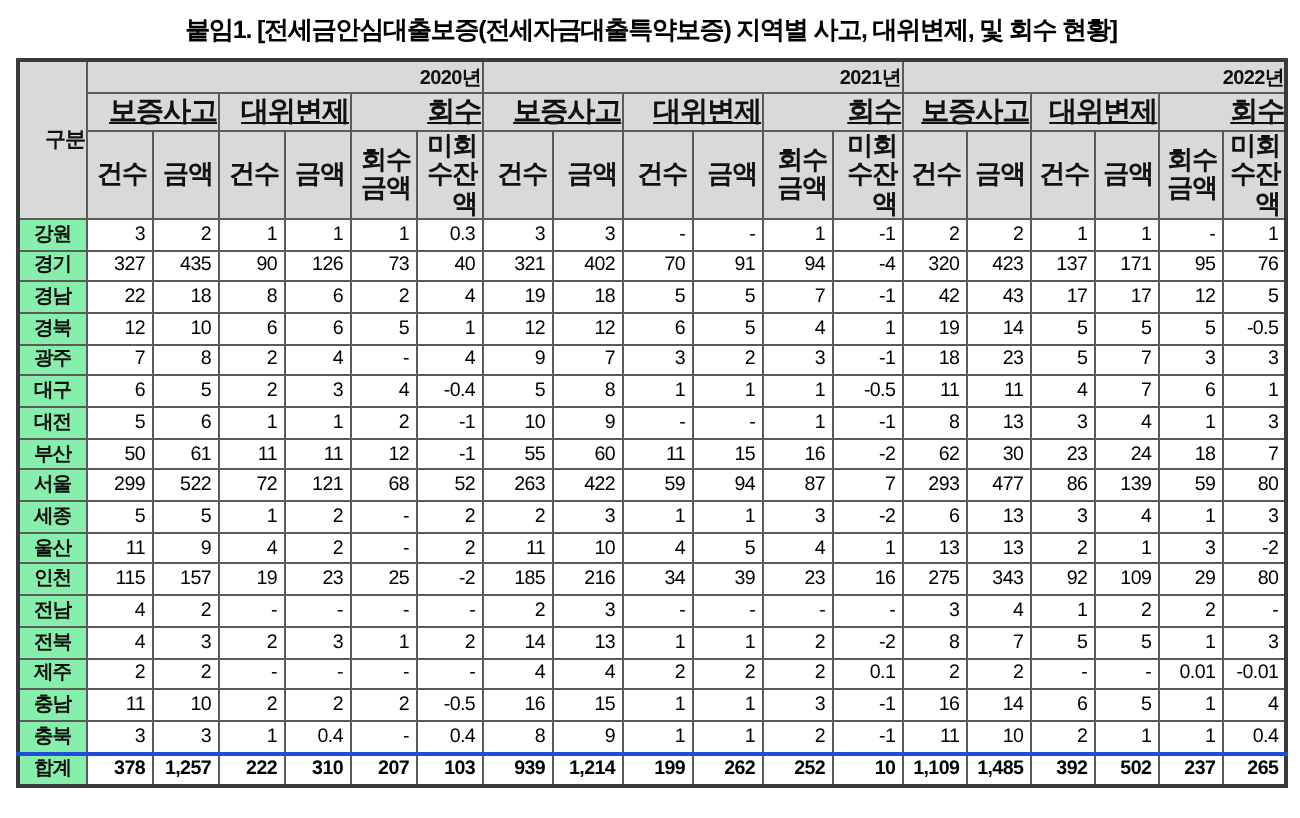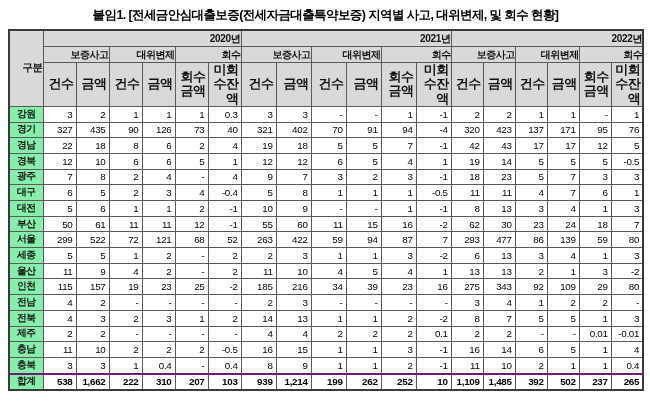--- a/index.html
+++ b/index.html
@@ -3,27 +3,27 @@
 <meta charset="utf-8">
 <style>
   html,body{margin:0;padding:0;background:#ffffff;}
   body{width:650px;height:409px;overflow:hidden;font-family:"Liberation Sans","DejaVu Sans",sans-serif;color:#000;}
   .page{padding:5px 7px 0 8px;}
   .title{text-align:center;font-weight:bold;font-size:12.5px;letter-spacing:-0.6px;margin:2px 0 5px 0;color:#000;white-space:nowrap;}
   table{border-collapse:collapse;table-layout:fixed;width:636px;border:2px solid #3a3a3a;}
   th,td{border:1px solid #5a5a5a;overflow:hidden;}
   thead th{background:#d9d9d9;font-weight:bold;text-align:right;padding:0;color:#111;}
   .yr{font-size:10px;height:15px;letter-spacing:-0.3px;}
-  .grp{font-size:10px;height:15px;letter-spacing:-0.5px;}
+  .grp{font-size:14px;height:15px;letter-spacing:-0.5px;text-decoration:underline;}
   .leaf{font-size:13px;height:26px;line-height:1.1;letter-spacing:-0.5px;word-break:break-all;padding:0 2px;}
   .corner{font-size:10.5px;letter-spacing:-0.5px;}
   tbody td{height:14.7px;font-size:9.8px;padding:0 3px 0 0;}
   td.region{background:#86efac;font-weight:bold;text-align:center;font-size:9.8px;letter-spacing:-0.5px;padding:0;color:#111;}
   td.num{text-align:right;background:#fff;letter-spacing:-0.3px;}
-  tr.total td{font-weight:bold;border-top:2px solid #701a75;}
+  tr.total td{font-weight:bold;border-top:2px solid #1d4ed8;}
   .notes{margin-top:5px;font-family:"Liberation Serif","DejaVu Serif",serif;font-size:10px;color:#2b2b2b;line-height:1.5;letter-spacing:-0.3px;}
   .notes b{font-weight:bold;}
 </style>
 </head>
 <body>
 
 <div class="page">
   <div class="title">붙임1. [전세금안심대출보증(전세자금대출특약보증) 지역별 사고, 대위변제, 및 회수 현황]</div>
 
   <table>
@@ -440,22 +440,22 @@
           <td class="num">-1</td>
           <td class="num">11</td>
           <td class="num">10</td>
           <td class="num">2</td>
           <td class="num">1</td>
           <td class="num">1</td>
           <td class="num">0.4</td>
         </tr>
         <tr class="total">
           <td class="region">합계</td>
-          <td class="num">538</td>
-          <td class="num">1,662</td>
+          <td class="num">378</td>
+          <td class="num">1,257</td>
           <td class="num">222</td>
           <td class="num">310</td>
           <td class="num">207</td>
           <td class="num">103</td>
           <td class="num">939</td>
           <td class="num">1,214</td>
           <td class="num">199</td>
           <td class="num">262</td>
           <td class="num">252</td>
           <td class="num">10</td>

